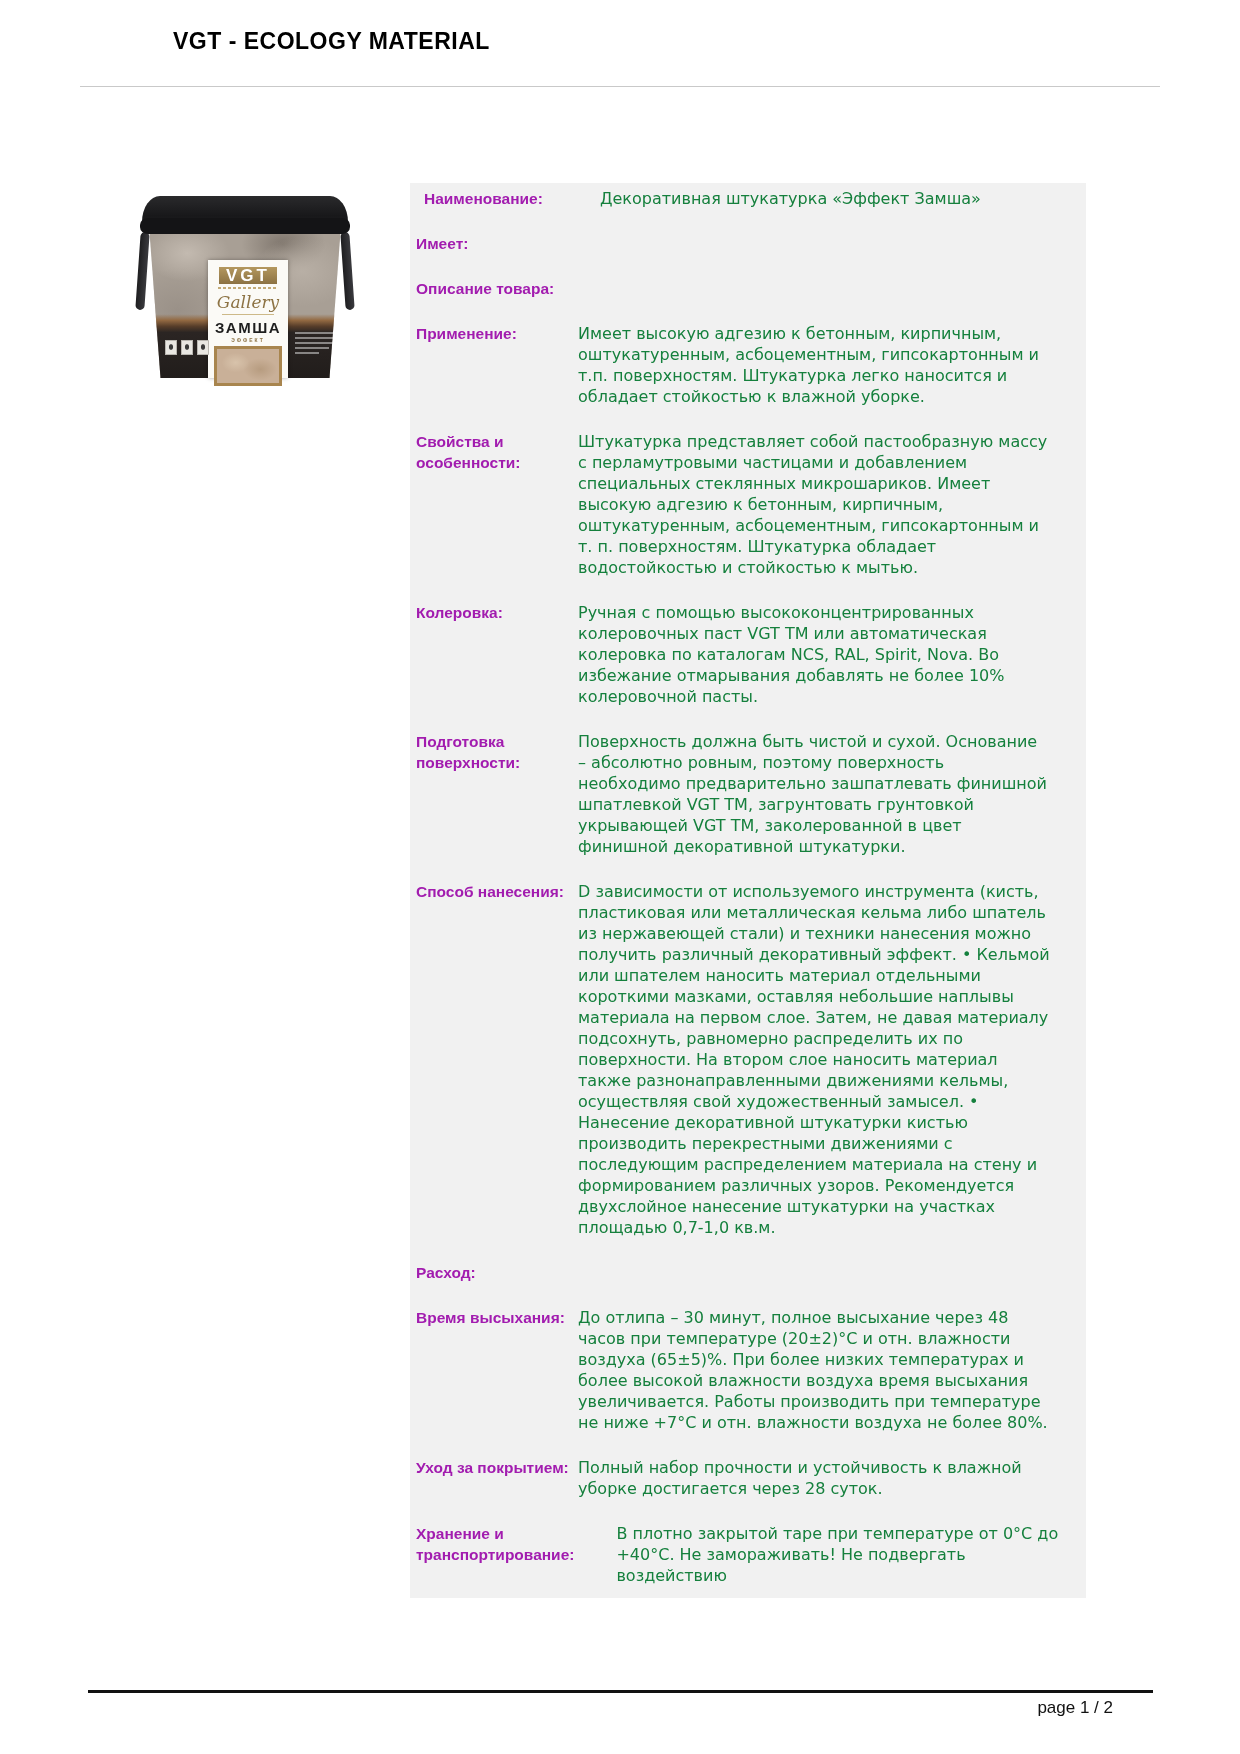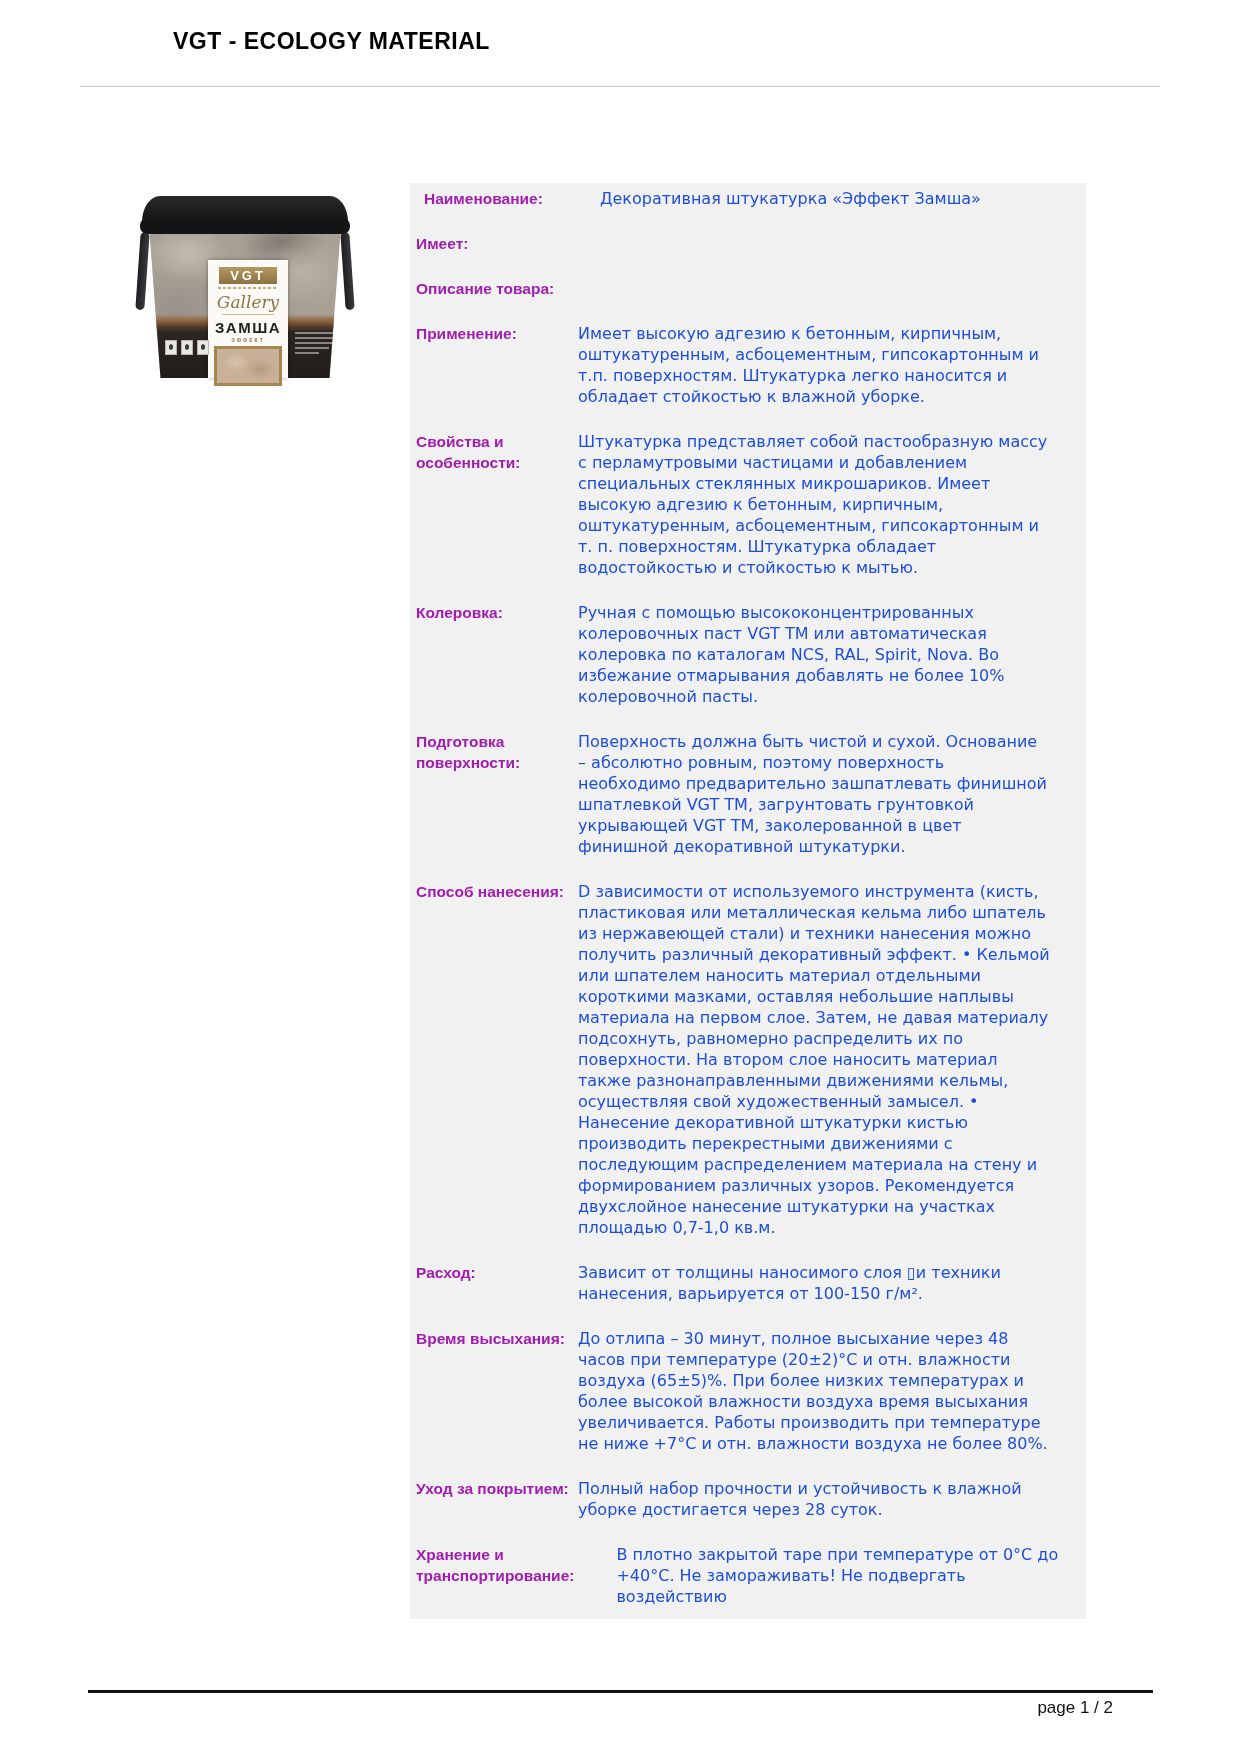--- a/index.html
+++ b/index.html
@@ -73,21 +73,21 @@
     background:#fbfaf6;
     box-shadow:0 0 4px rgba(0,0,0,.35);
     text-align:center;
   }
   .vgt-badge{
     margin:7px auto 0;
     width:58px; height:17px;
     background:linear-gradient(180deg,#b4985f,#8c7243);
     color:#fff;
     font-weight:bold;
-    font-size:13px; line-height:17px;
+    font-size:17px; line-height:17px;
     letter-spacing:3px;
   }
   .gold-line{
     margin:3px 10px 0;
     height:2px;
     background:repeating-linear-gradient(90deg,#c3ab77 0 3px,rgba(0,0,0,0) 3px 5px);
   }
   .series-script{
     margin-top:3px;
     font-family:"DejaVu Serif", serif;
@@ -174,21 +174,21 @@
     line-height:21px;
     font-weight:bold;
     color:#a21caf;
     white-space:pre-line;
   }
   .row-value{
     flex:1;
     font-family:"DejaVu Sans", sans-serif;
     font-size:16px;
     line-height:21px;
-    color:#1d4ed8;
+    color:#15803d;
     white-space:pre-line;
   }
   .spec-row.first .row-label{padding-left:8px;}
   .spec-row.first .row-value{padding-left:22px;}
   
   .footer-line{
     position:absolute;
     left:88px; top:1690px;
     width:1065px; height:3px;
     background:#111;
@@ -303,22 +303,20 @@
 осуществляя свой художественный замысел. •
 Нанесение декоративной штукатурки кистью
 производить перекрестными движениями с
 последующим распределением материала на стену и
 формированием различных узоров. Рекомендуется
 двухслойное нанесение штукатурки на участках
 площадью 0,7-1,0 кв.м.</div>
     </div>
     <div class="spec-row">
       <div class="row-label">Расход:</div>
-      <div class="row-value">Зависит от толщины наносимого слоя ▯и техники
-нанесения, варьируется от 100-150 г/м².</div>
     </div>
     <div class="spec-row">
       <div class="row-label">Время высыхания:</div>
       <div class="row-value">До отлипа – 30 минут, полное высыхание через 48
 часов при температуре (20±2)°С и отн. влажности
 воздуха (65±5)%. При более низких температурах и
 более высокой влажности воздуха время высыхания
 увеличивается. Работы производить при температуре
 не ниже +7°С и отн. влажности воздуха не более 80%.</div>
     </div>

